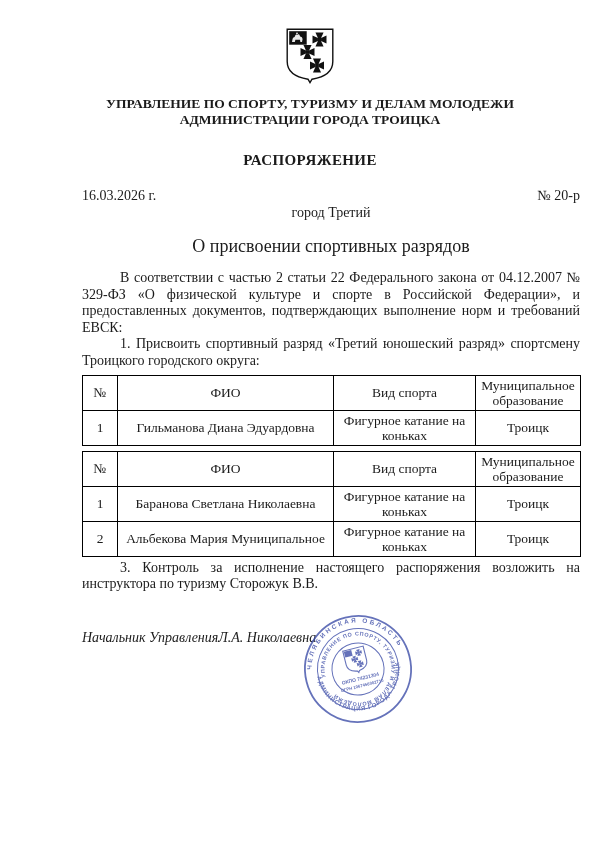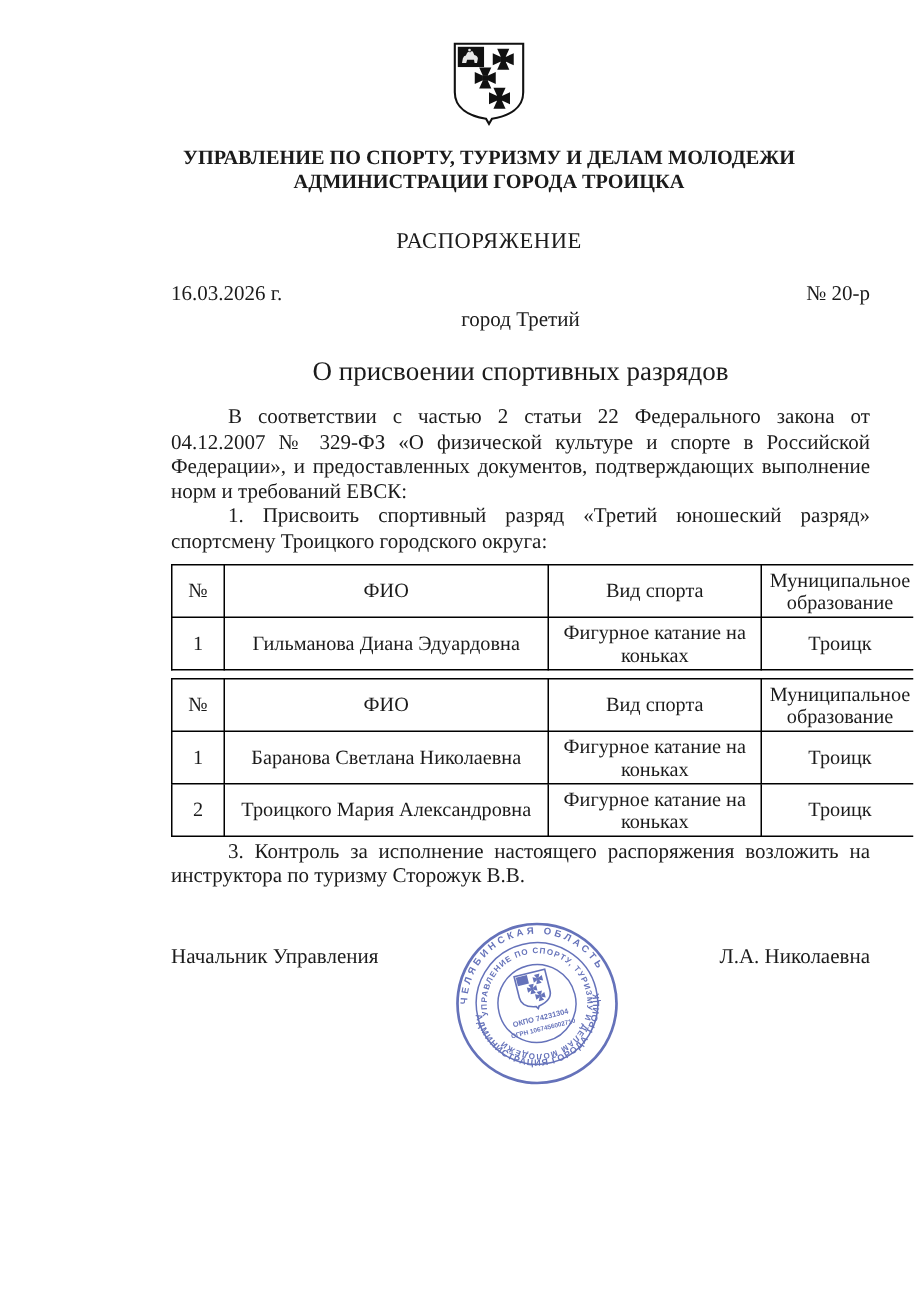--- a/index.html
+++ b/index.html
@@ -3,27 +3,27 @@
 <meta charset="utf-8">
 <style>
   html,body { margin:0; padding:0; background:#ffffff; }
   .page {
     position:relative;
     width:609px; height:865px;
     background:#ffffff;
     color:#1b1b1b;
     font-family:"Liberation Serif", serif;
     box-sizing:border-box;
-    padding:28px 29px 0 114px;
+    padding:28px 29px 0 82px;
     overflow:hidden;
   }
   .header-block { text-align:center; padding-right:42px; }
   .emblem { display:inline-block; }
   .org-name { font-weight:bold; font-size:13.5px; line-height:15.5px; margin-top:8px; }
-  .doc-type { font-weight:normal; font-size:15px; margin-top:25px; letter-spacing:0.4px; }
+  .doc-type { font-weight:bold; font-size:15px; margin-top:25px; letter-spacing:0.4px; }
   .meta-row { display:flex; justify-content:space-between; margin-top:19px; font-size:14px; line-height:16px; }
   .city-line { text-align:center; font-size:14px; margin-top:1px; }
   .subject-line { text-align:center; font-size:18px; margin-top:15px; }
   .para {
     font-size:14px; line-height:16.6px;
     text-align:justify; text-indent:38px;
     margin:0;
   }
   .intro { margin-top:13px; }
   .doc-table {
@@ -35,21 +35,21 @@
   .doc-table th, .doc-table td {
     border:1px solid #000;
     font-weight:normal;
     text-align:center; vertical-align:middle;
     padding:2px 4px;
     box-sizing:border-box;
   }
   .doc-table th { height:32px; }
   .doc-table td { height:31px; }
   .cell-left { text-align:left; padding-left:8px; }
-  .sig-row { display:flex; justify-content:space-between; font-size:14px; margin-top:37px; }
+  .sig-row { display:flex; font-size:14px; margin-top:37px;font-style:italic; }
   .stamp {
     position:absolute; left:296px; top:607px;
     width:124px; height:124px;
     opacity:0.82;
   }
   .stamp-ink { color:#4454ab; }
   .stamp-ring-text { font-family:"Liberation Sans", sans-serif; font-weight:bold; }
   .stamp-center-text { font-family:"Liberation Sans", sans-serif; font-weight:bold; }
 </style>
 </head>
@@ -143,21 +143,21 @@
     </thead>
     <tbody>
       <tr>
         <td>1</td>
         <td class="cell-left">Баранова Светлана Николаевна</td>
         <td>Фигурное катание на коньках</td>
         <td>Троицк</td>
       </tr>
       <tr>
         <td>2</td>
-        <td class="cell-left">Троицкого Мария Александровна</td>
+        <td class="cell-left">Альбекова Мария Муниципальное</td>
         <td>Фигурное катание на коньках</td>
         <td>Троицк</td>
       </tr>
     </tbody>
   </table>
 
   <p class="para" style="margin-top:3px">3. Контроль за исполнение настоящего распоряжения возложить на инструктора по туризму Сторожук В.В.</p>
 
   <div class="sig-row">
     <span>Начальник Управления</span>

